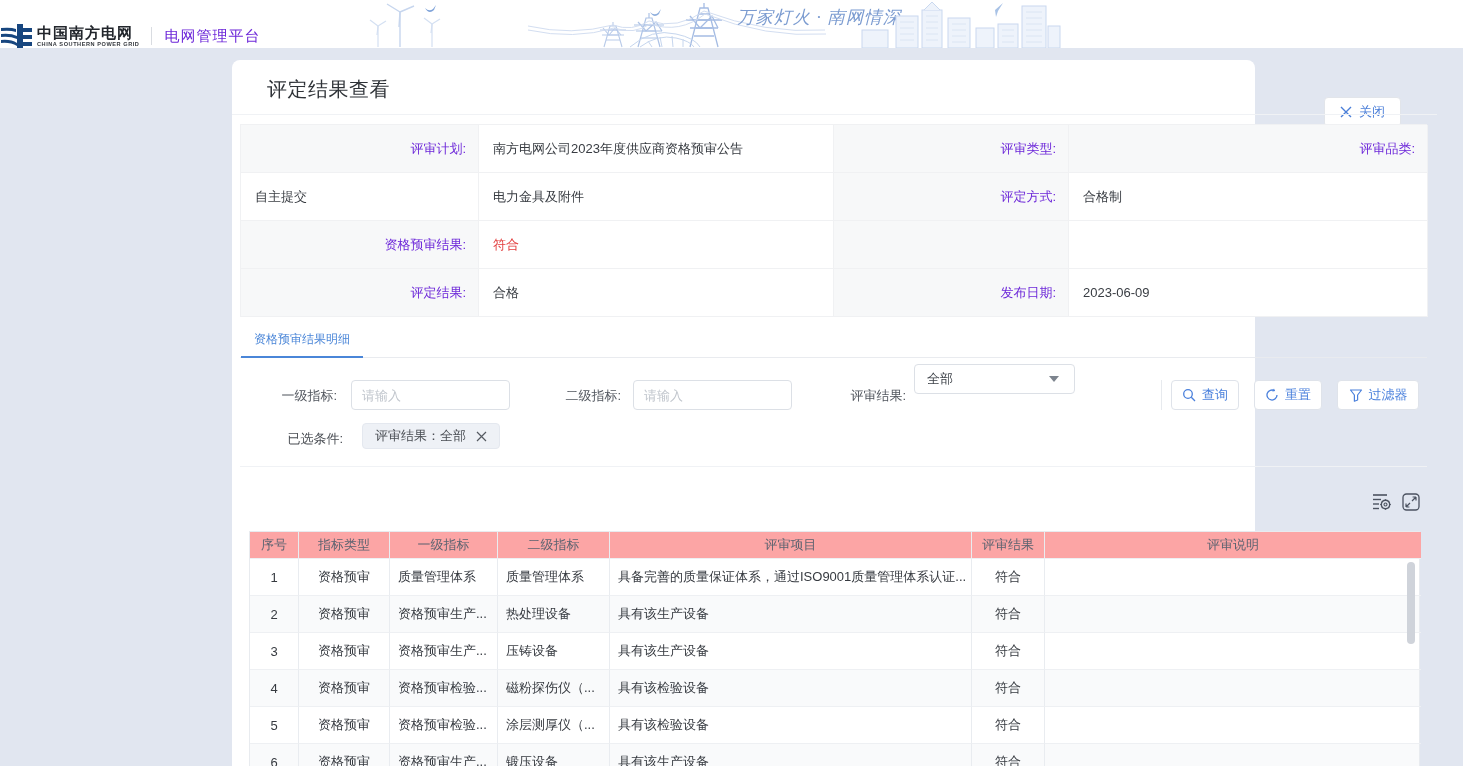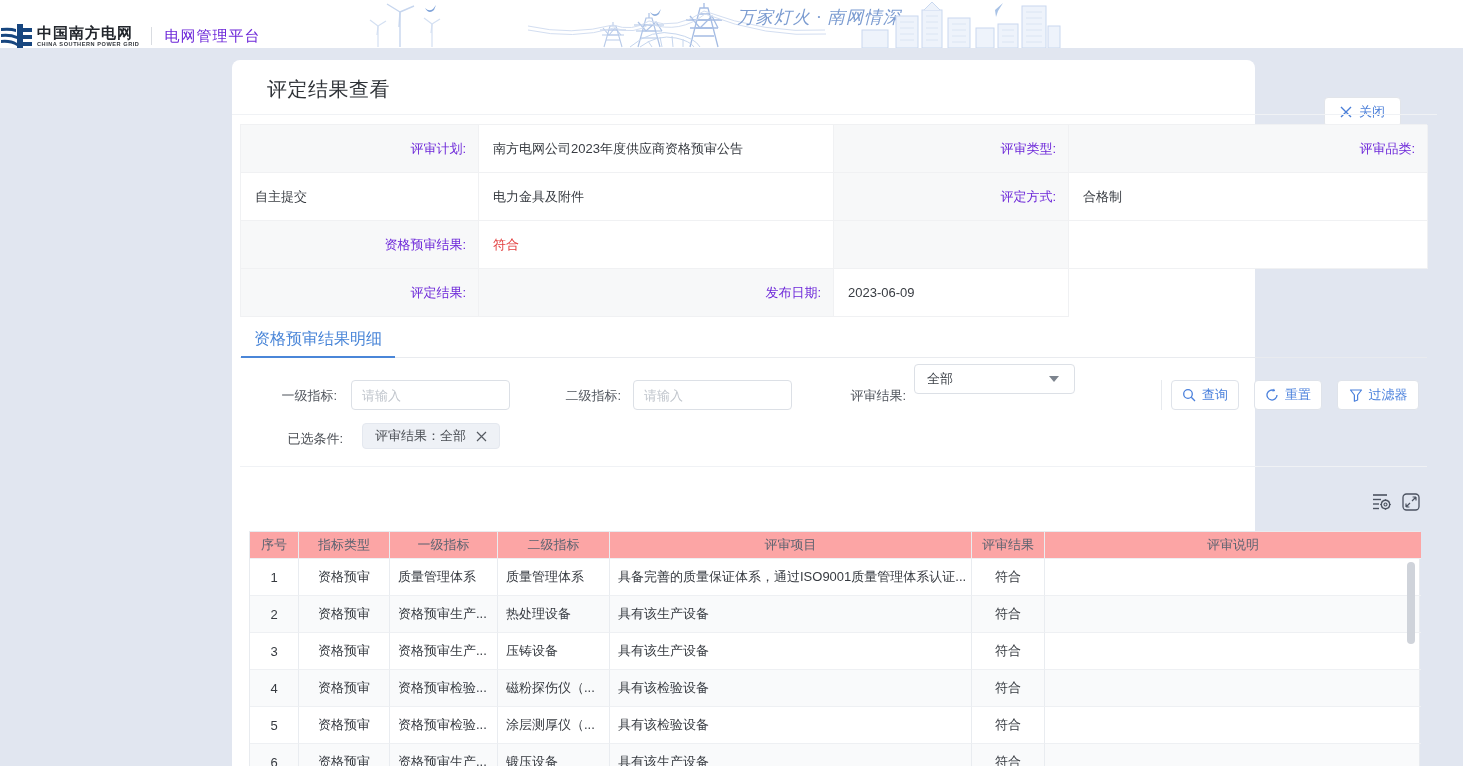--- a/index.html
+++ b/index.html
@@ -34,21 +34,21 @@
                grid-template-columns:238px 355px 235px 359px; border-top:1px solid #f0f1f3; border-left:1px solid #f0f1f3; }
   .info-cell { height:48px; border-right:1px solid #f0f1f3; border-bottom:1px solid #f0f1f3;
                display:flex; align-items:center; font-size:13px; }
   .info-label { background:#f7f8f9; color:#6d28d9; justify-content:flex-end; padding-right:12px; }
   .info-value { background:#fff; color:#383c42; padding-left:14px; }
   .info-value.red { color:#e23b3b; }
 
   
   .tabs-divider { position:absolute; left:8px; top:297px; width:1187px; height:1px; background:#e9ebef; }
   .tab-item { position:absolute; left:9px; top:262px; height:36px; padding:0 13px; display:flex; align-items:center;
-              font-size:16px; color:#4a86d8; border-bottom:2px solid #4a86d8; cursor:pointer; }
+              font-size:12px; color:#4a86d8; border-bottom:2px solid #4a86d8; cursor:pointer; }
 
   
   .filter-label { position:absolute; font-size:13px; color:#51565e; text-align:right; top:327px; }
   .f-label1 { left:0px;  width:105px; }
   .f-label2 { left:284px; width:105px; }
   .f-label3 { left:569px; width:105px; }
   .filter-input { position:absolute; top:320px; height:30px; width:159px; border:1px solid #dce0e6; border-radius:4px;
                   font-size:13px; color:#383c42; padding:0 10px; outline:none; font-family:"Liberation Sans", sans-serif; }
   .filter-input::placeholder { color:#c1c6cd; }
   .f-input1 { left:119px; }
@@ -218,20 +218,21 @@
       <div class="info-cell info-label">评审品类:</div>
       <div class="info-cell info-value">自主提交</div>
       <div class="info-cell info-value">电力金具及附件</div>
       <div class="info-cell info-label">评定方式:</div>
       <div class="info-cell info-value">合格制</div>
       <div class="info-cell info-label">资格预审结果:</div>
       <div class="info-cell info-value red">符合</div>
       <div class="info-cell info-label"></div>
       <div class="info-cell info-value"></div>
       <div class="info-cell info-label">评定结果:</div>
+      <div class="info-cell info-value">合格</div>
       <div class="info-cell info-label">发布日期:</div>
       <div class="info-cell info-value">2023-06-09</div>
     </div>
 
   <div class="tabs-divider"></div>
   <div class="tab-item">资格预审结果明细</div>
 
   <div class="filter-label f-label1">一级指标:</div>
   <input class="filter-input f-input1" placeholder="请输入" style="">
   <div class="filter-label f-label2">二级指标:</div>

